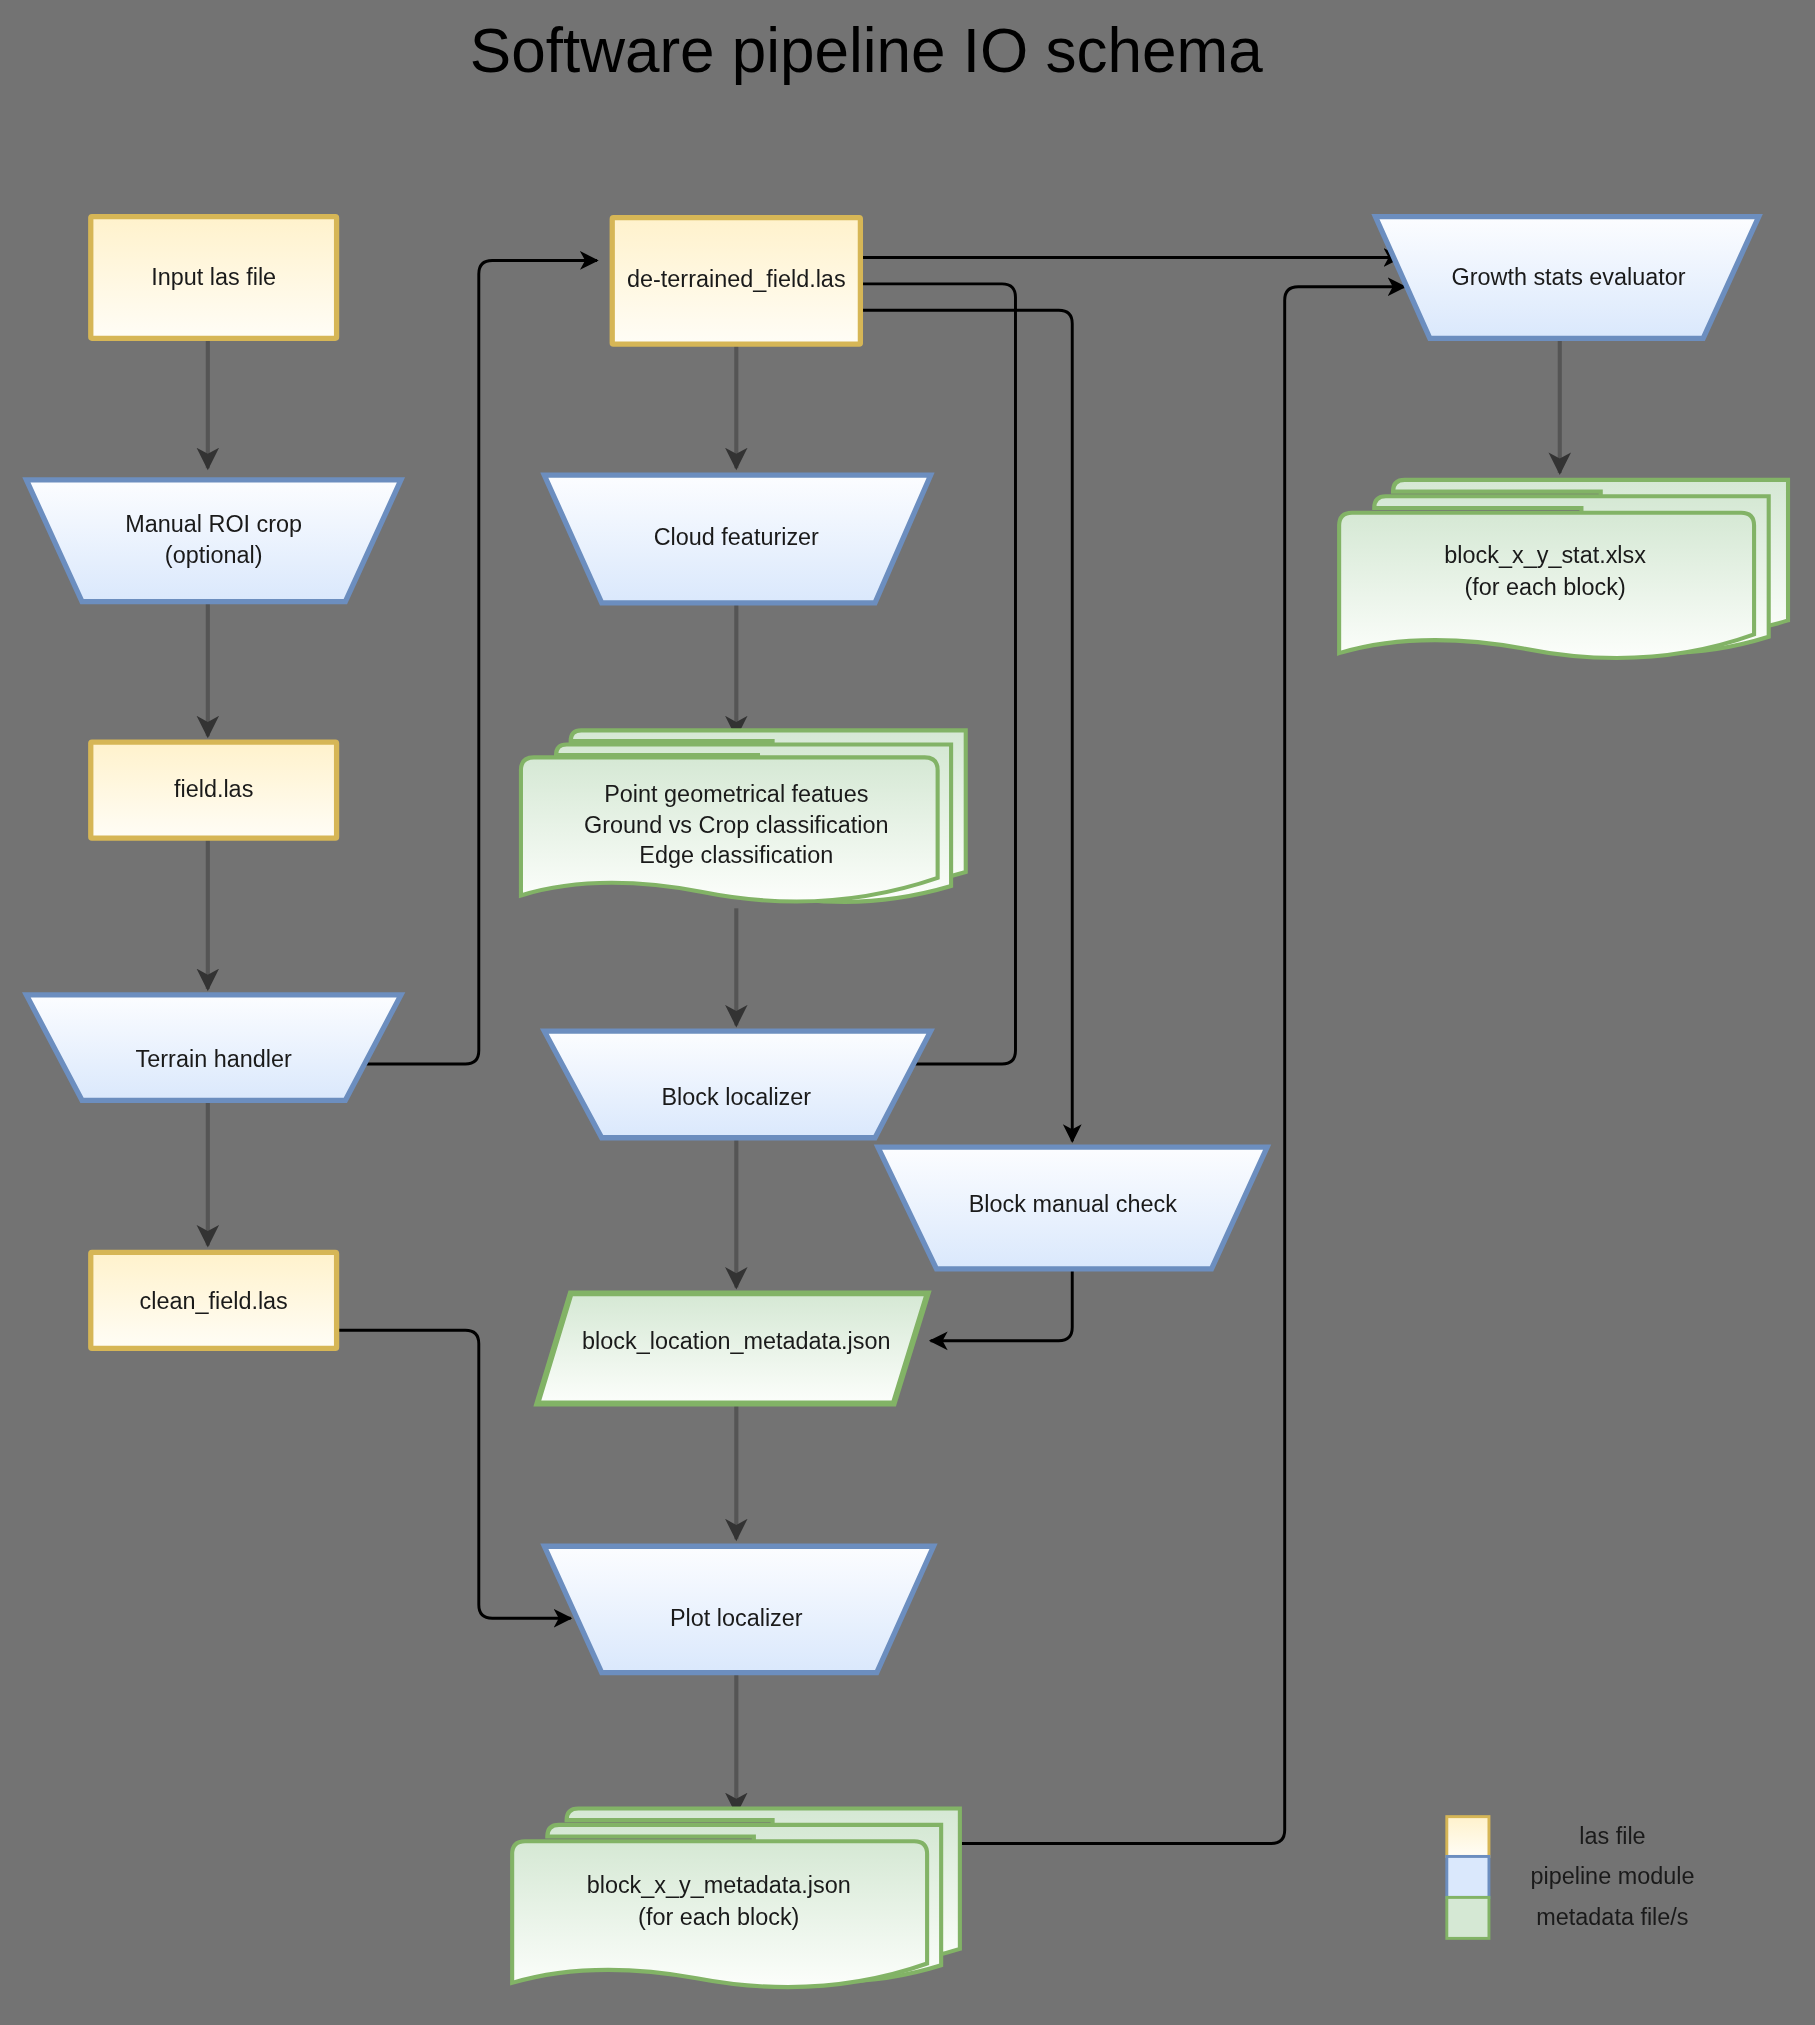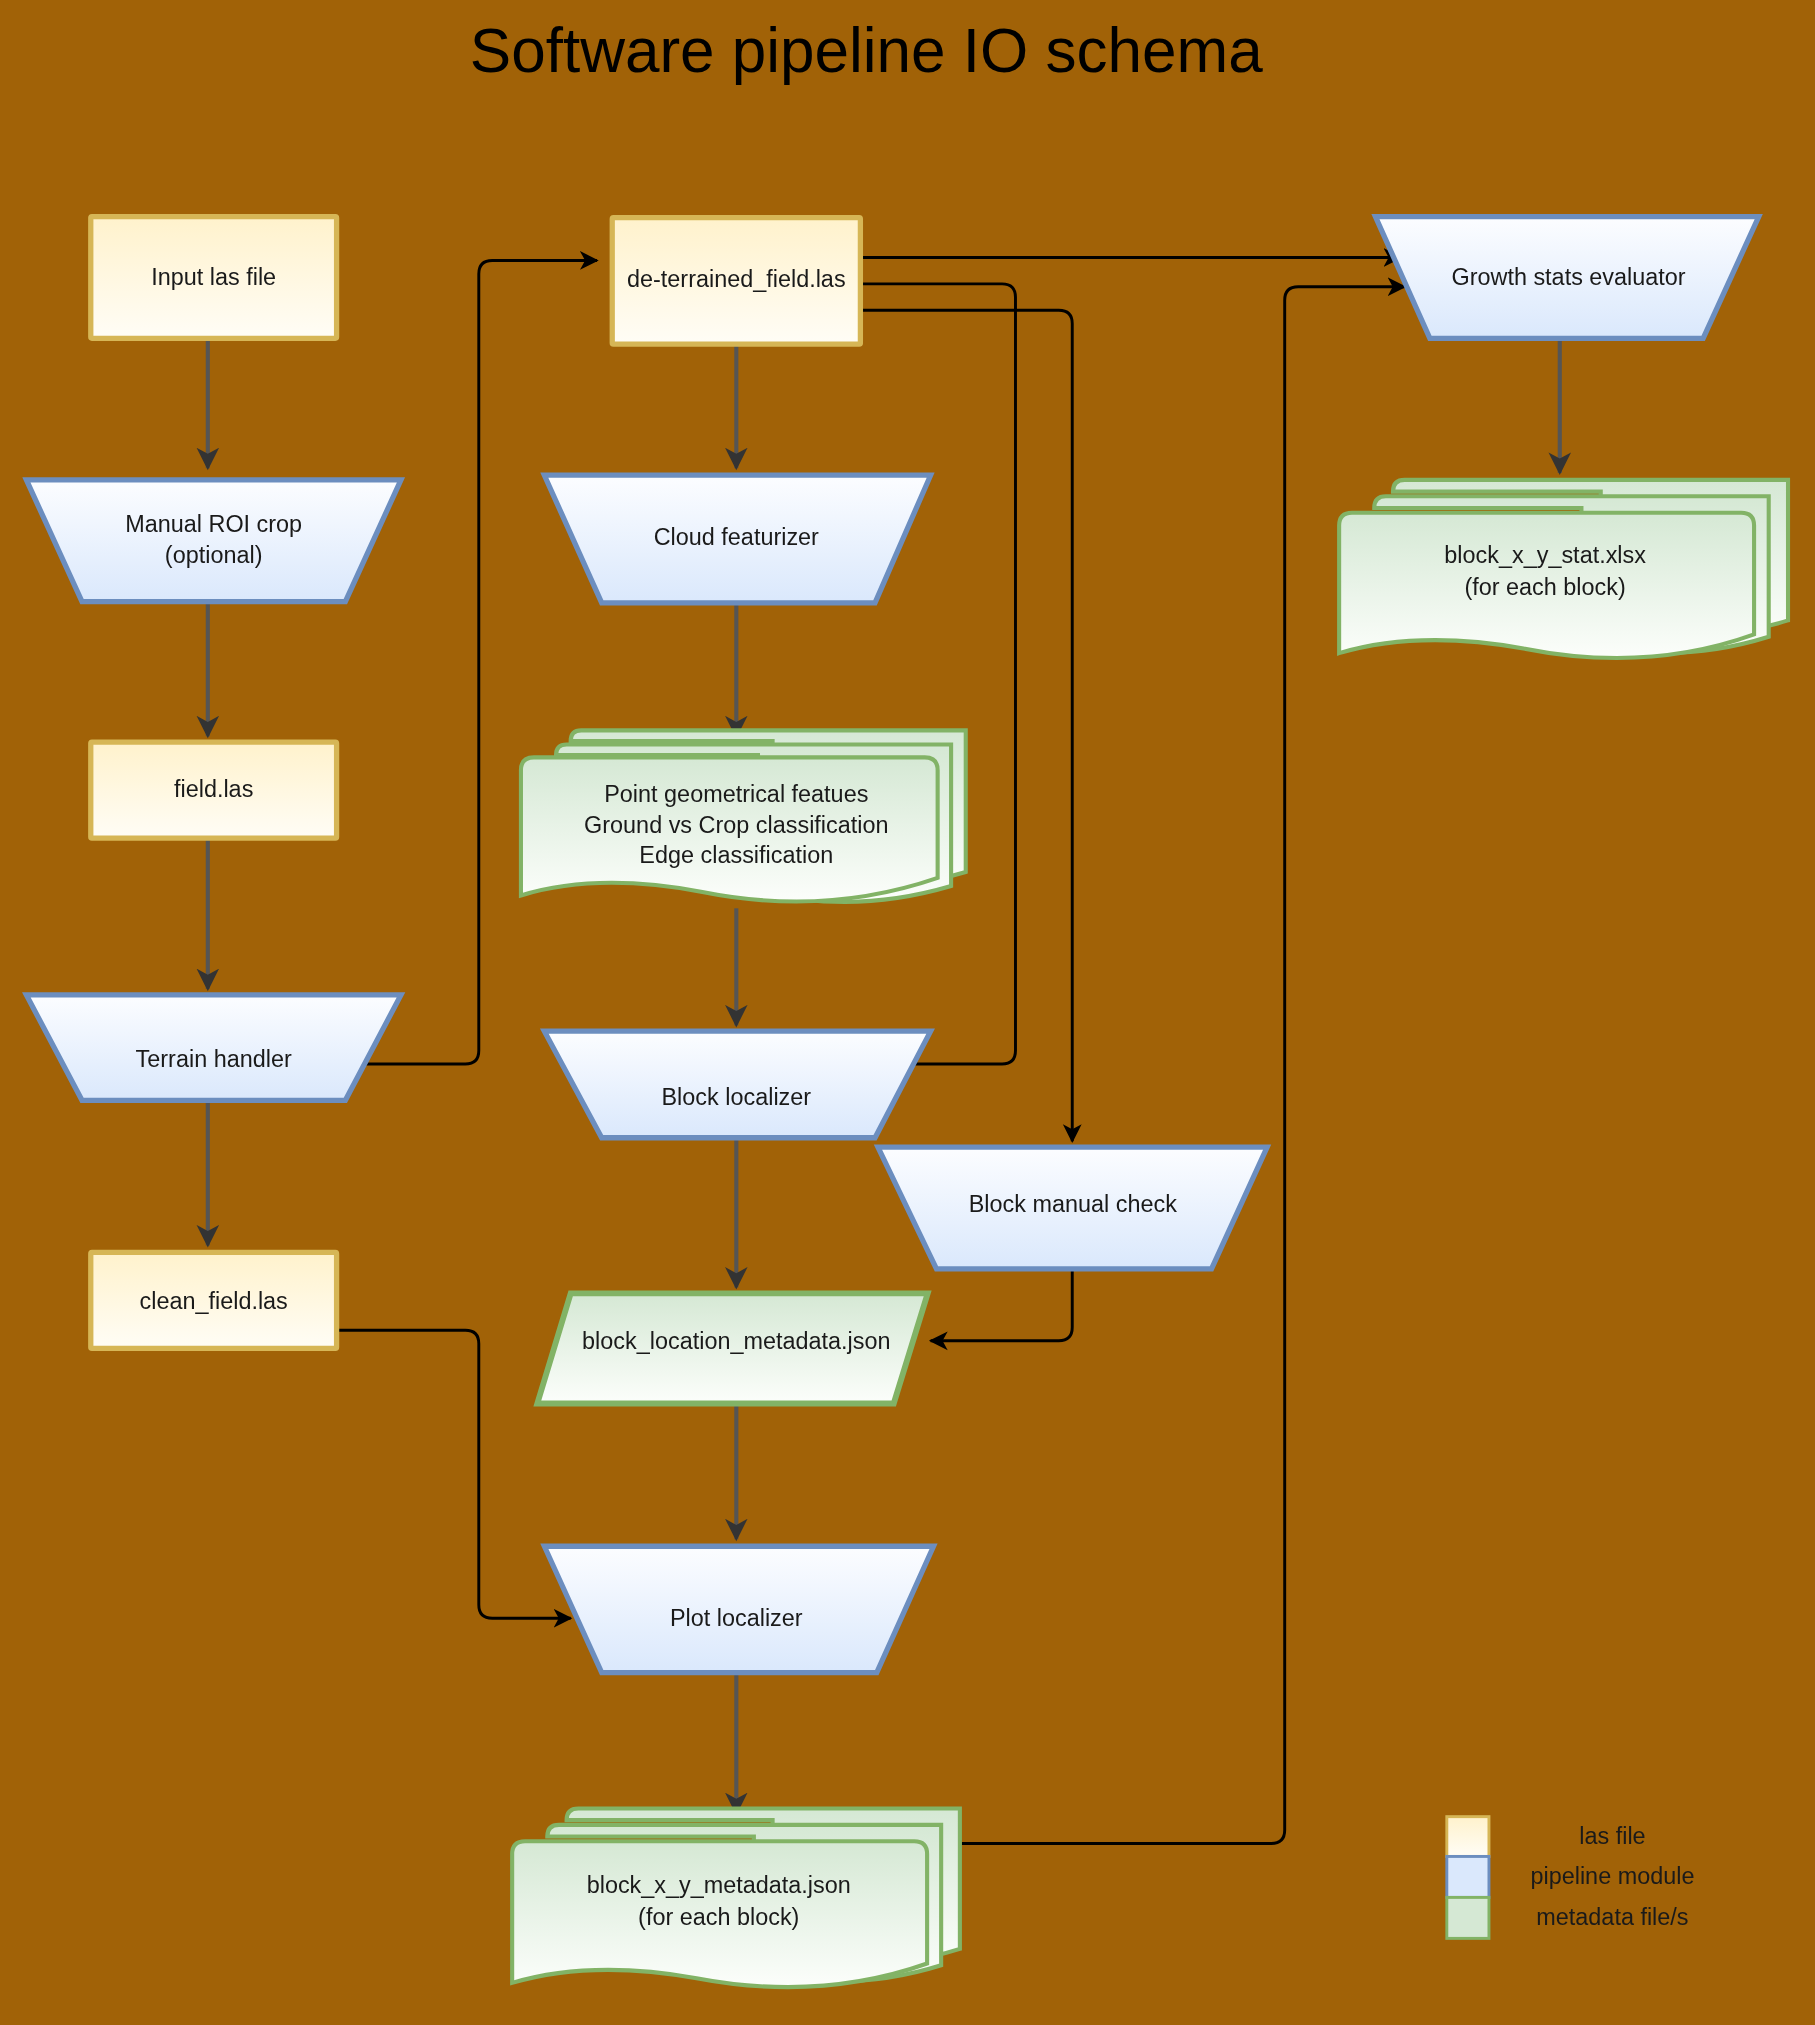--- a/index.html
+++ b/index.html
@@ -10,21 +10,21 @@
   body {
     font-family: "Liberation Sans", sans-serif;
     width: 1815px;
     height: 2025px;
     overflow: hidden;
   }
   #canvas {
     position: relative;
     width: 1815px;
     height: 2025px;
-    background: #a16207;
+    background: #737373;
   }
   svg.diagram {
     position: absolute;
     top: 0; left: 0;
     width: 1815px;
     height: 2025px;
   }
   .node-label {
     font-family: "Liberation Sans", sans-serif;
     font-size: 40px;

